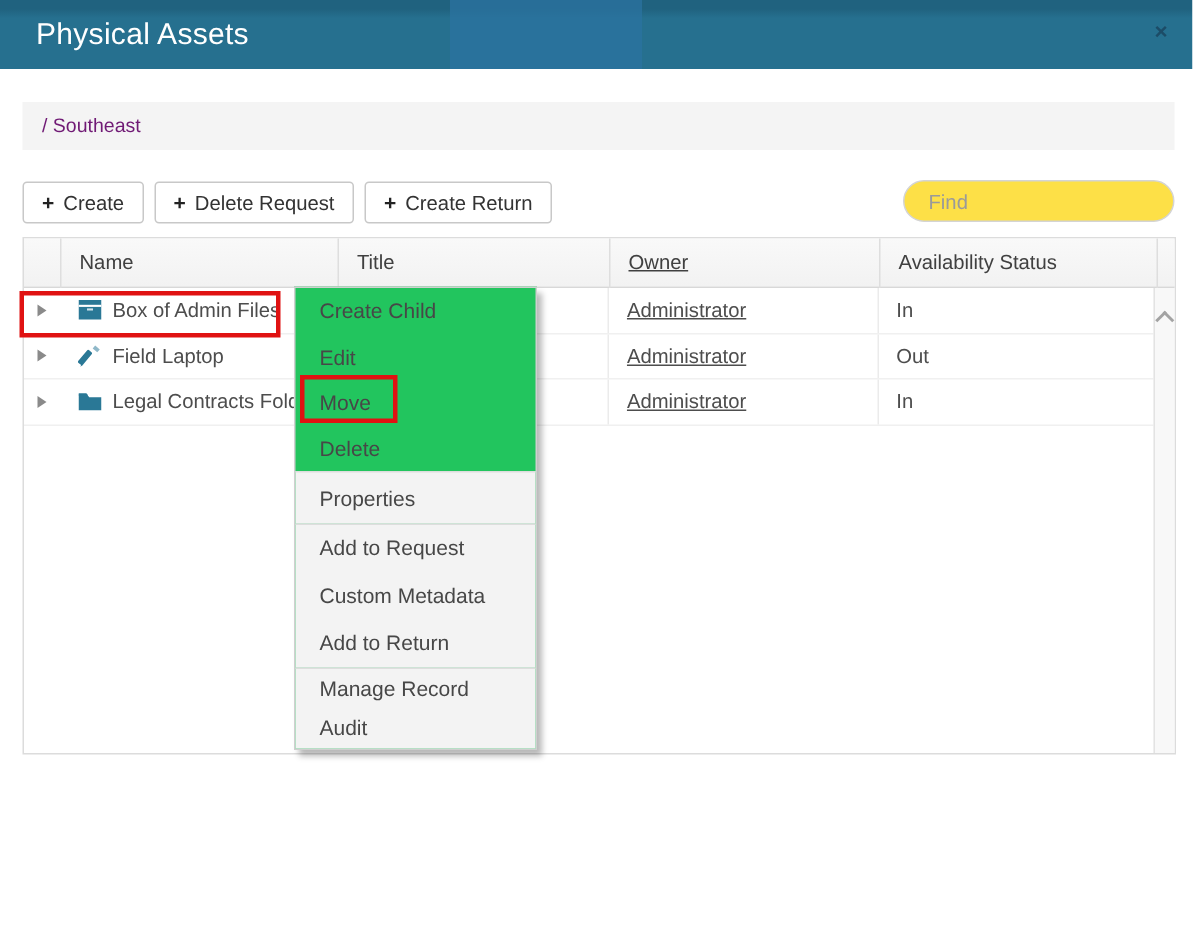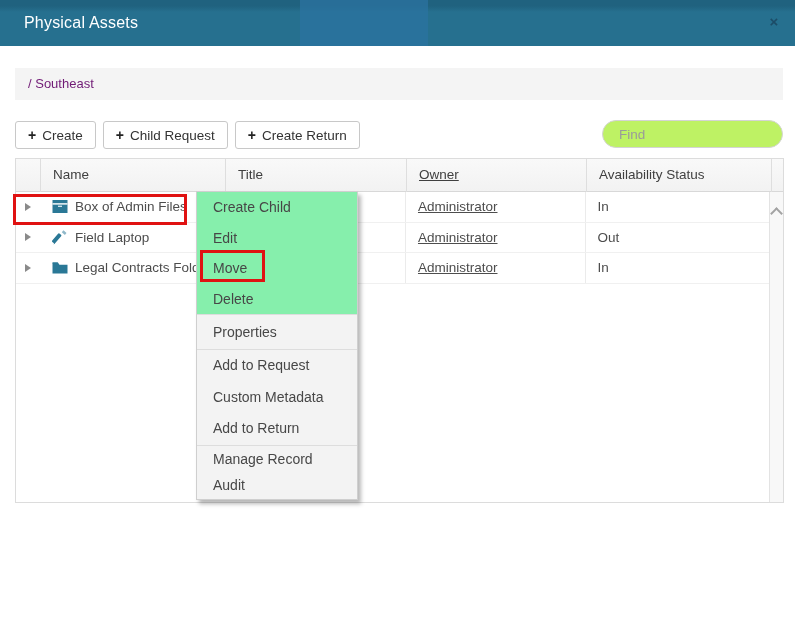--- a/index.html
+++ b/index.html
@@ -5,39 +5,39 @@
   * { margin:0; padding:0; box-sizing:border-box; }
   html,body { width:795px; height:631px; background:#fff;
     font-family:"Liberation Sans", sans-serif; overflow:hidden; position:relative; }
 
   
   .titlebar { position:absolute; left:0; top:0; width:795px; height:46px;
     background:linear-gradient(#20627f 0px, #20627f 6px, #26708f 12px, #26708f 100%); }
   .titlebar-light { position:absolute; left:300px; top:0; width:128px; height:46px;
     background:#2b73a0; opacity:.75; }
   .dialog-title { position:absolute; left:24px; top:0; height:46px; line-height:46px;
-    color:#ffffff; font-size:16px; font-weight:400; letter-spacing:.2px; }
+    color:#ffffff; font-size:20px; font-weight:400; letter-spacing:.2px; }
   .close-btn { position:absolute; right:11px; top:0; height:46px; line-height:44px;
     width:20px; text-align:center; color:#1c4c67; font-size:15px; font-weight:700;
     cursor:pointer; }
 
   
   .breadcrumb { position:absolute; left:15px; top:68px; width:768px; height:32px;
     background:#f4f4f4; line-height:32px; padding-left:13px; font-size:13px;
     color:#701a75; }
 
   
   .toolbar { position:absolute; left:15px; top:121px; height:28px; display:flex; gap:7px; }
   .tb-btn { height:28px; padding:0 12px; background:#fff; border:1px solid #c8c8c8;
     border-radius:3px; font-size:13.5px; color:#333; display:inline-flex;
     align-items:center; cursor:pointer; font-family:inherit; }
   .tb-btn .plus { font-weight:700; font-size:14px; margin-right:6px; color:#222; }
   .find-input { position:absolute; right:12px; top:120px; width:181px; height:28px;
     border:1px solid #d4d4d4; border-radius:15px; padding:0 16px; font-size:13.5px;
-    color:#555; outline:none; font-family:inherit; background:#bef264; }
+    color:#555; outline:none; font-family:inherit; background:#fde047; }
   .find-input::placeholder { color:#9a9a9a; }
 
   
   .grid { position:absolute; left:15px; top:158px; width:769px; height:345px;
     border:1px solid #dcdcdc; background:#fff; }
   .grid-header { position:absolute; left:0; top:0; right:0; height:33px;
     background:linear-gradient(#f9f9f9,#f2f2f2); border-bottom:1px solid #d8d8d8;
     display:flex; }
   .hcell { height:33px; line-height:32px; font-size:13.5px; color:#404040;
     padding-left:12px; border-left:1px solid #dedede; white-space:nowrap;
@@ -64,21 +64,21 @@
   
   .vscroll { position:absolute; top:33px; right:0; width:14px; bottom:0;
     background:#f8f8f8; border-left:1px solid #e3e3e3; }
   .scroll-up { position:absolute; top:14px; left:2px; width:9px; height:9px; }
   .scroll-up::before { content:""; position:absolute; left:0; top:3px; width:7px;
     height:7px; border-top:2px solid #a3a3a3; border-right:2px solid #a3a3a3;
     transform:rotate(-45deg); }
 
   
   .ctx-menu { position:absolute; left:196px; top:191px; width:162px;
-    background:#86efac; border:1px solid #cfcfcf;
+    background:#22c55e; border:1px solid #cfcfcf;
     box-shadow:3px 4px 4px rgba(0,0,0,0.28); z-index:20; }
   .ctx-group { border-top:1px solid #dddddd; }
   .ctx-group:first-child { border-top:none; }
   .ctx-group.gray { background:#f3f3f3; }
   .ctx-item { height:30.5px; line-height:30.5px; padding-left:16px; font-size:14px;
     color:#474747; cursor:pointer; white-space:nowrap; }
   .ctx-item.tall { height:34px; line-height:34px; }
   .ctx-item.short { height:26.5px; line-height:26.5px; }
 
   
@@ -101,21 +101,21 @@
 
 <div class="breadcrumb">/ Southeast</div>
 
 <div class="toolbar">
   <button class="tb-btn">
     <span class="plus">+</span>
     <span>Create</span>
   </button>
   <button class="tb-btn">
     <span class="plus">+</span>
-    <span>Child Request</span>
+    <span>Delete Request</span>
   </button>
   <button class="tb-btn">
     <span class="plus">+</span>
     <span>Create Return</span>
   </button>
 </div>
 <input class="find-input" type="text" placeholder="Find" style="">
 
 <div class="grid">
   <div class="grid-header">

